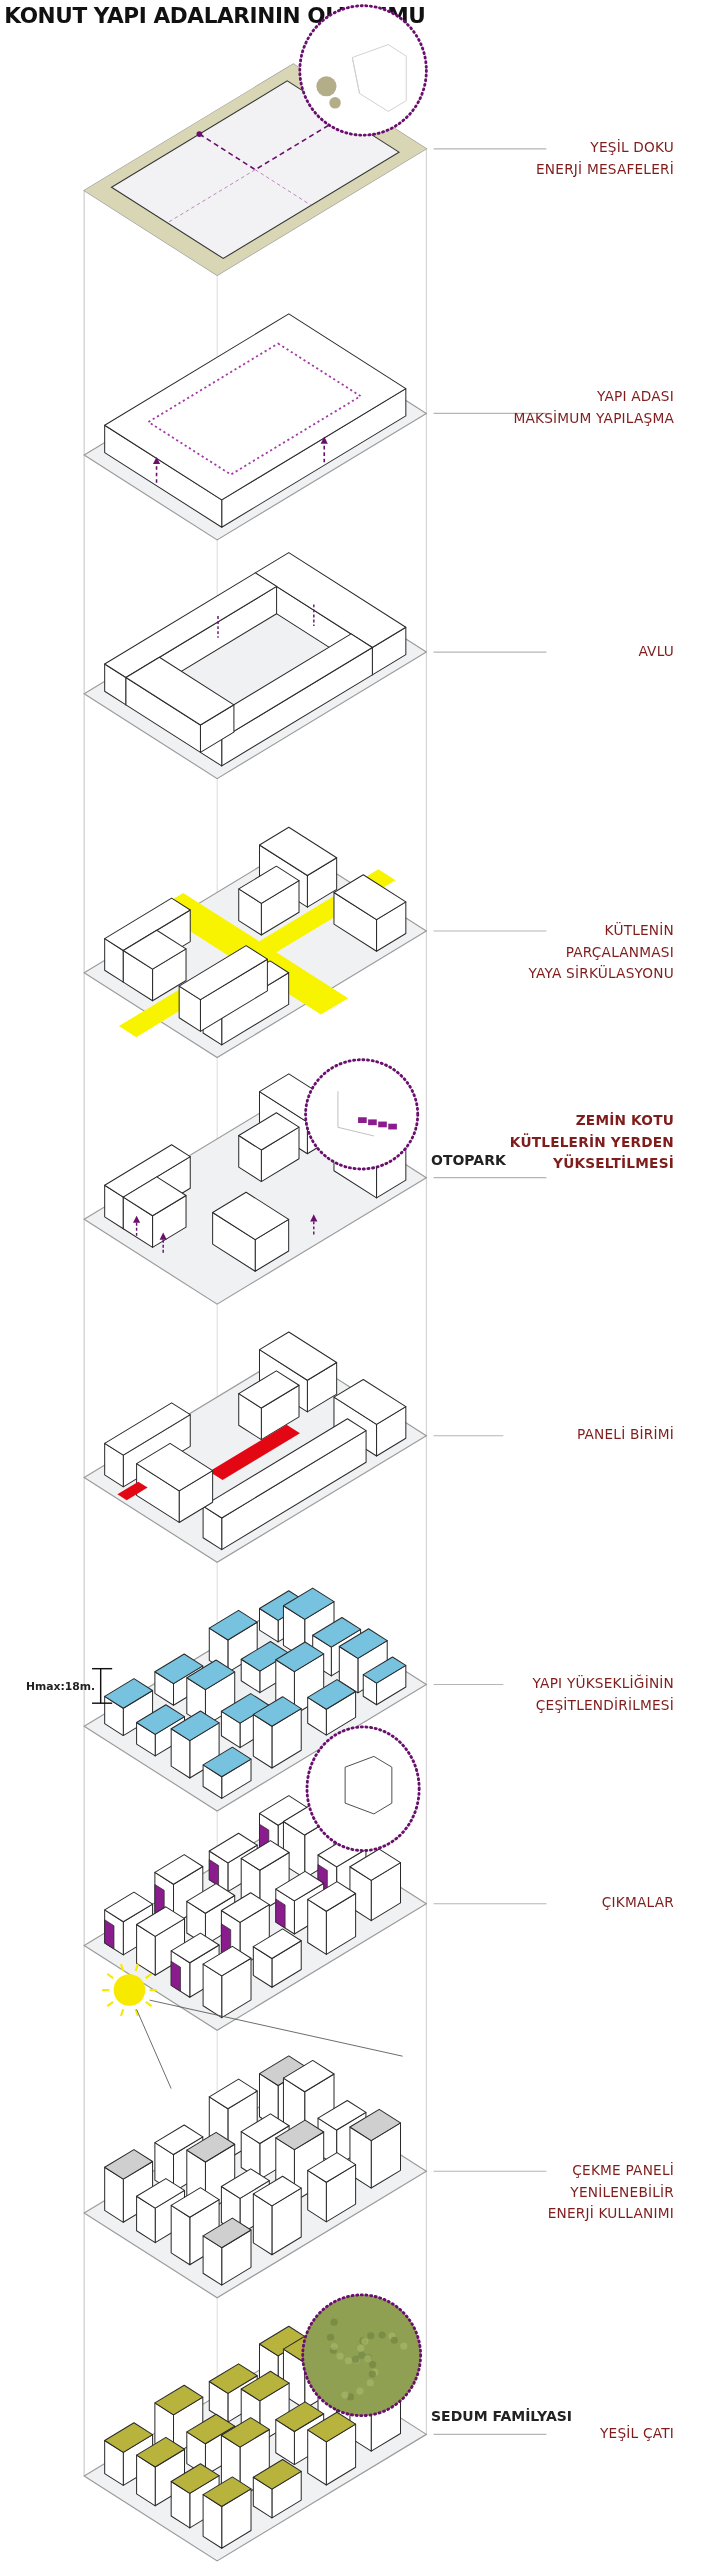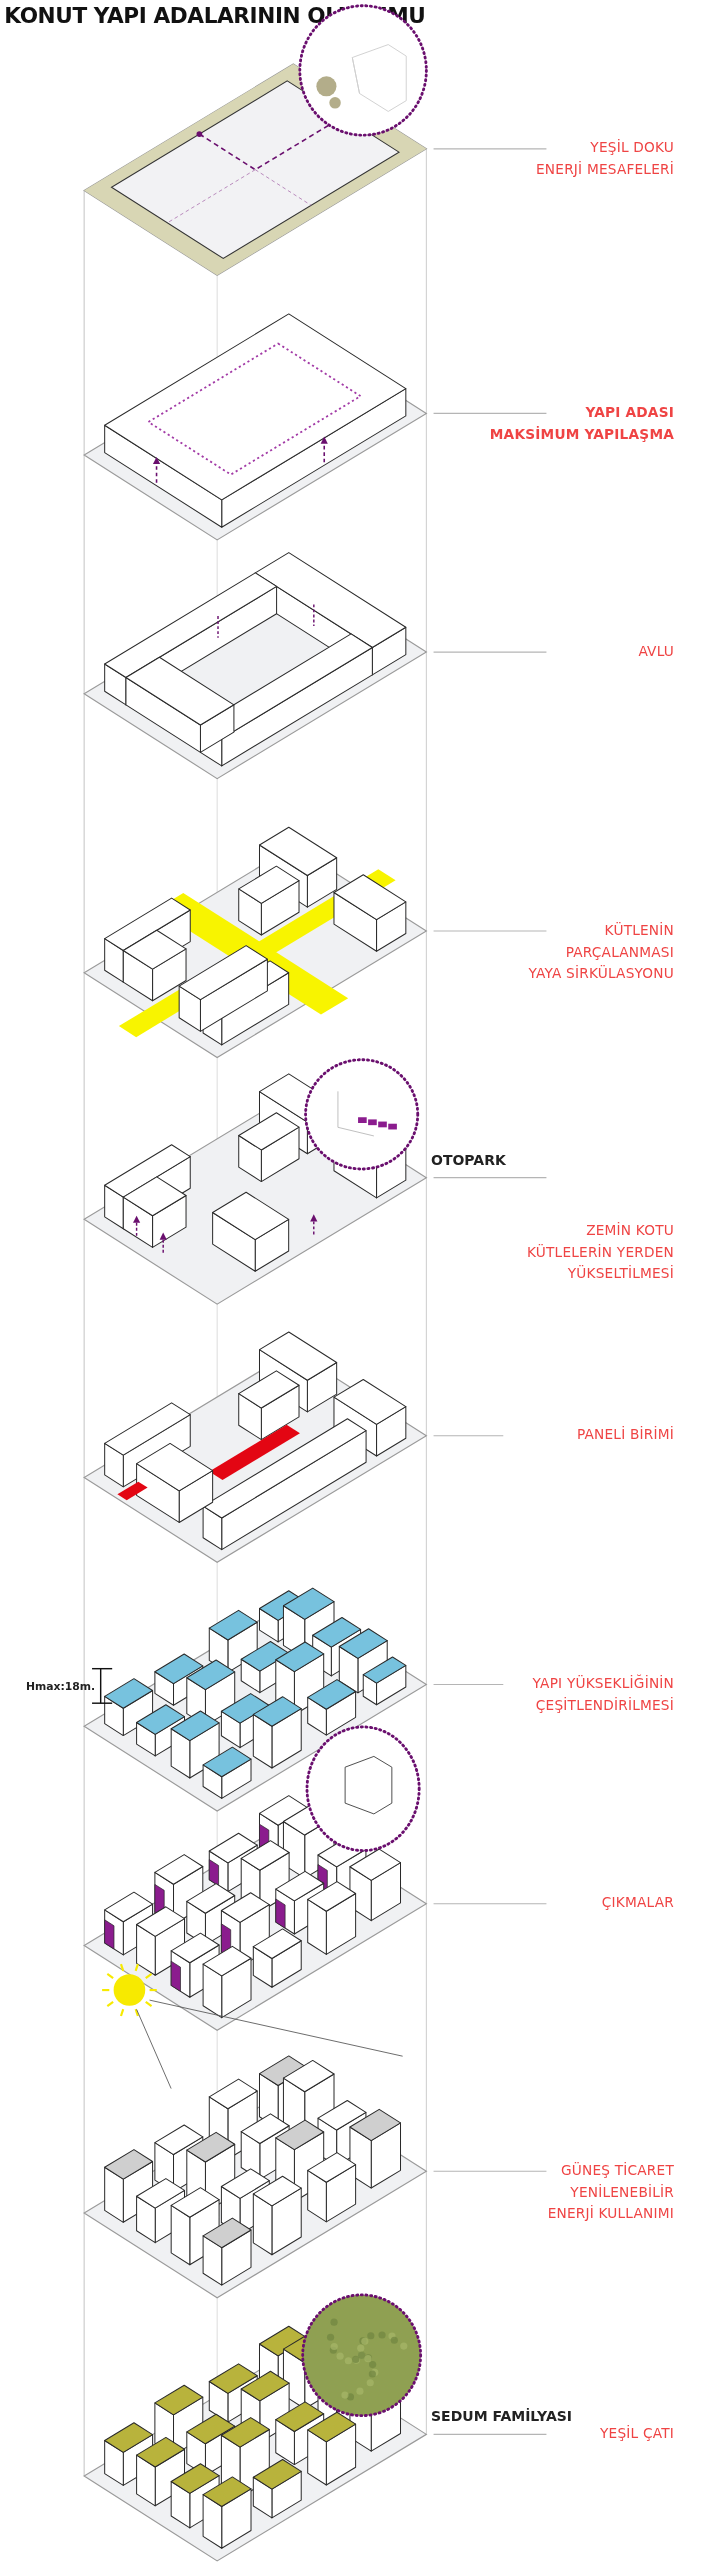--- a/index.html
+++ b/index.html
@@ -2,21 +2,21 @@
 <html style="font-size:11.5px"><head>
 <meta charset="utf-8">
 <style>
   html, body { margin:0; padding:0; background:#ffffff; }
   body { width:719px; height:2576px; position:relative; overflow:hidden;
          font-family:"DejaVu Sans", "Liberation Sans", sans-serif; color:#1a1a1a; }
   #title { position:absolute; left:4.3px; top:2.9px; font-family:"DejaVu Sans", sans-serif;
            font-weight:bold; font-size:21.6px; letter-spacing:-0.4px; color:#111; }
   svg#stack { position:absolute; left:0; top:0; }
   .label { position:absolute; right:45px; text-align:right; font-size:13.7px; line-height:21.6px;
-           letter-spacing:0.2px; color:#ef4444; font-family:"DejaVu Sans", sans-serif; }
+           letter-spacing:0.2px; color:#7f1d1d; font-family:"DejaVu Sans", sans-serif; }
   .label div { white-space:nowrap; }
   .callout-text { position:absolute; font-weight:bold; font-size:14px; color:#222;
                   font-family:"DejaVu Sans", sans-serif; white-space:nowrap; }
 </style>
 </head>
 <body>
 
 <div id="title">KONUT YAPI ADALARININ OLUŞUMU</div>
 
 <svg id="stack" width="719" height="2576" viewBox="0 0 1000 3583">
@@ -432,51 +432,51 @@
         <circle cx="511.8469284105617" cy="3280.6617440618716" r="5" fill="#a7b76a" opacity="0.7"></circle>
       </g>
     </g>
   </svg>
 
 <div id="labels">
     <div class="label" style="top: 137px;">
       <div>YEŞİL DOKU</div>
       <div>ENERJİ MESAFELERİ</div>
     </div>
-    <div class="label" style="top: 402px; font-weight: bold;">
+    <div class="label" style="top: 386px;">
       <div>YAPI ADASI</div>
       <div>MAKSİMUM YAPILAŞMA</div>
     </div>
     <div class="label" style="top: 641px;">
       <div>AVLU</div>
     </div>
     <div class="label" style="top: 920px;">
       <div>KÜTLENİN</div>
       <div>PARÇALANMASI</div>
       <div>YAYA SİRKÜLASYONU</div>
     </div>
-    <div class="label" style="top: 1220px;">
+    <div class="label" style="top: 1110px; font-weight: bold;">
       <div>ZEMİN KOTU</div>
       <div>KÜTLELERİN YERDEN</div>
       <div>YÜKSELTİLMESİ</div>
     </div>
     <div class="callout-text" style="left: 431px; top: 1152px;">OTOPARK</div>
     <div class="label" style="top: 1424px;">
       <div>PANELİ BİRİMİ</div>
     </div>
     <div class="label" style="top: 1673px;">
       <div>YAPI YÜKSEKLİĞİNİN</div>
       <div>ÇEŞİTLENDİRİLMESİ</div>
     </div>
     <div class="callout-text" style="left: 2.9px; top: 1680px; font-size: 10.8px; margin-left: 23px;">Hmax:18m.</div>
     <div class="label" style="top: 1892px;">
       <div>ÇIKMALAR</div>
     </div>
     <div class="label" style="top: 2160px;">
-      <div>GÜNEŞ TİCARET</div>
+      <div>ÇEKME PANELİ</div>
       <div>YENİLENEBİLİR</div>
       <div>ENERJİ KULLANIMI</div>
     </div>
     <div class="label" style="top: 2423px;">
       <div>YEŞİL ÇATI</div>
     </div>
     <div class="callout-text" style="left: 431px; top: 2408px;">SEDUM FAMİLYASI</div>
   </div>
 
 

